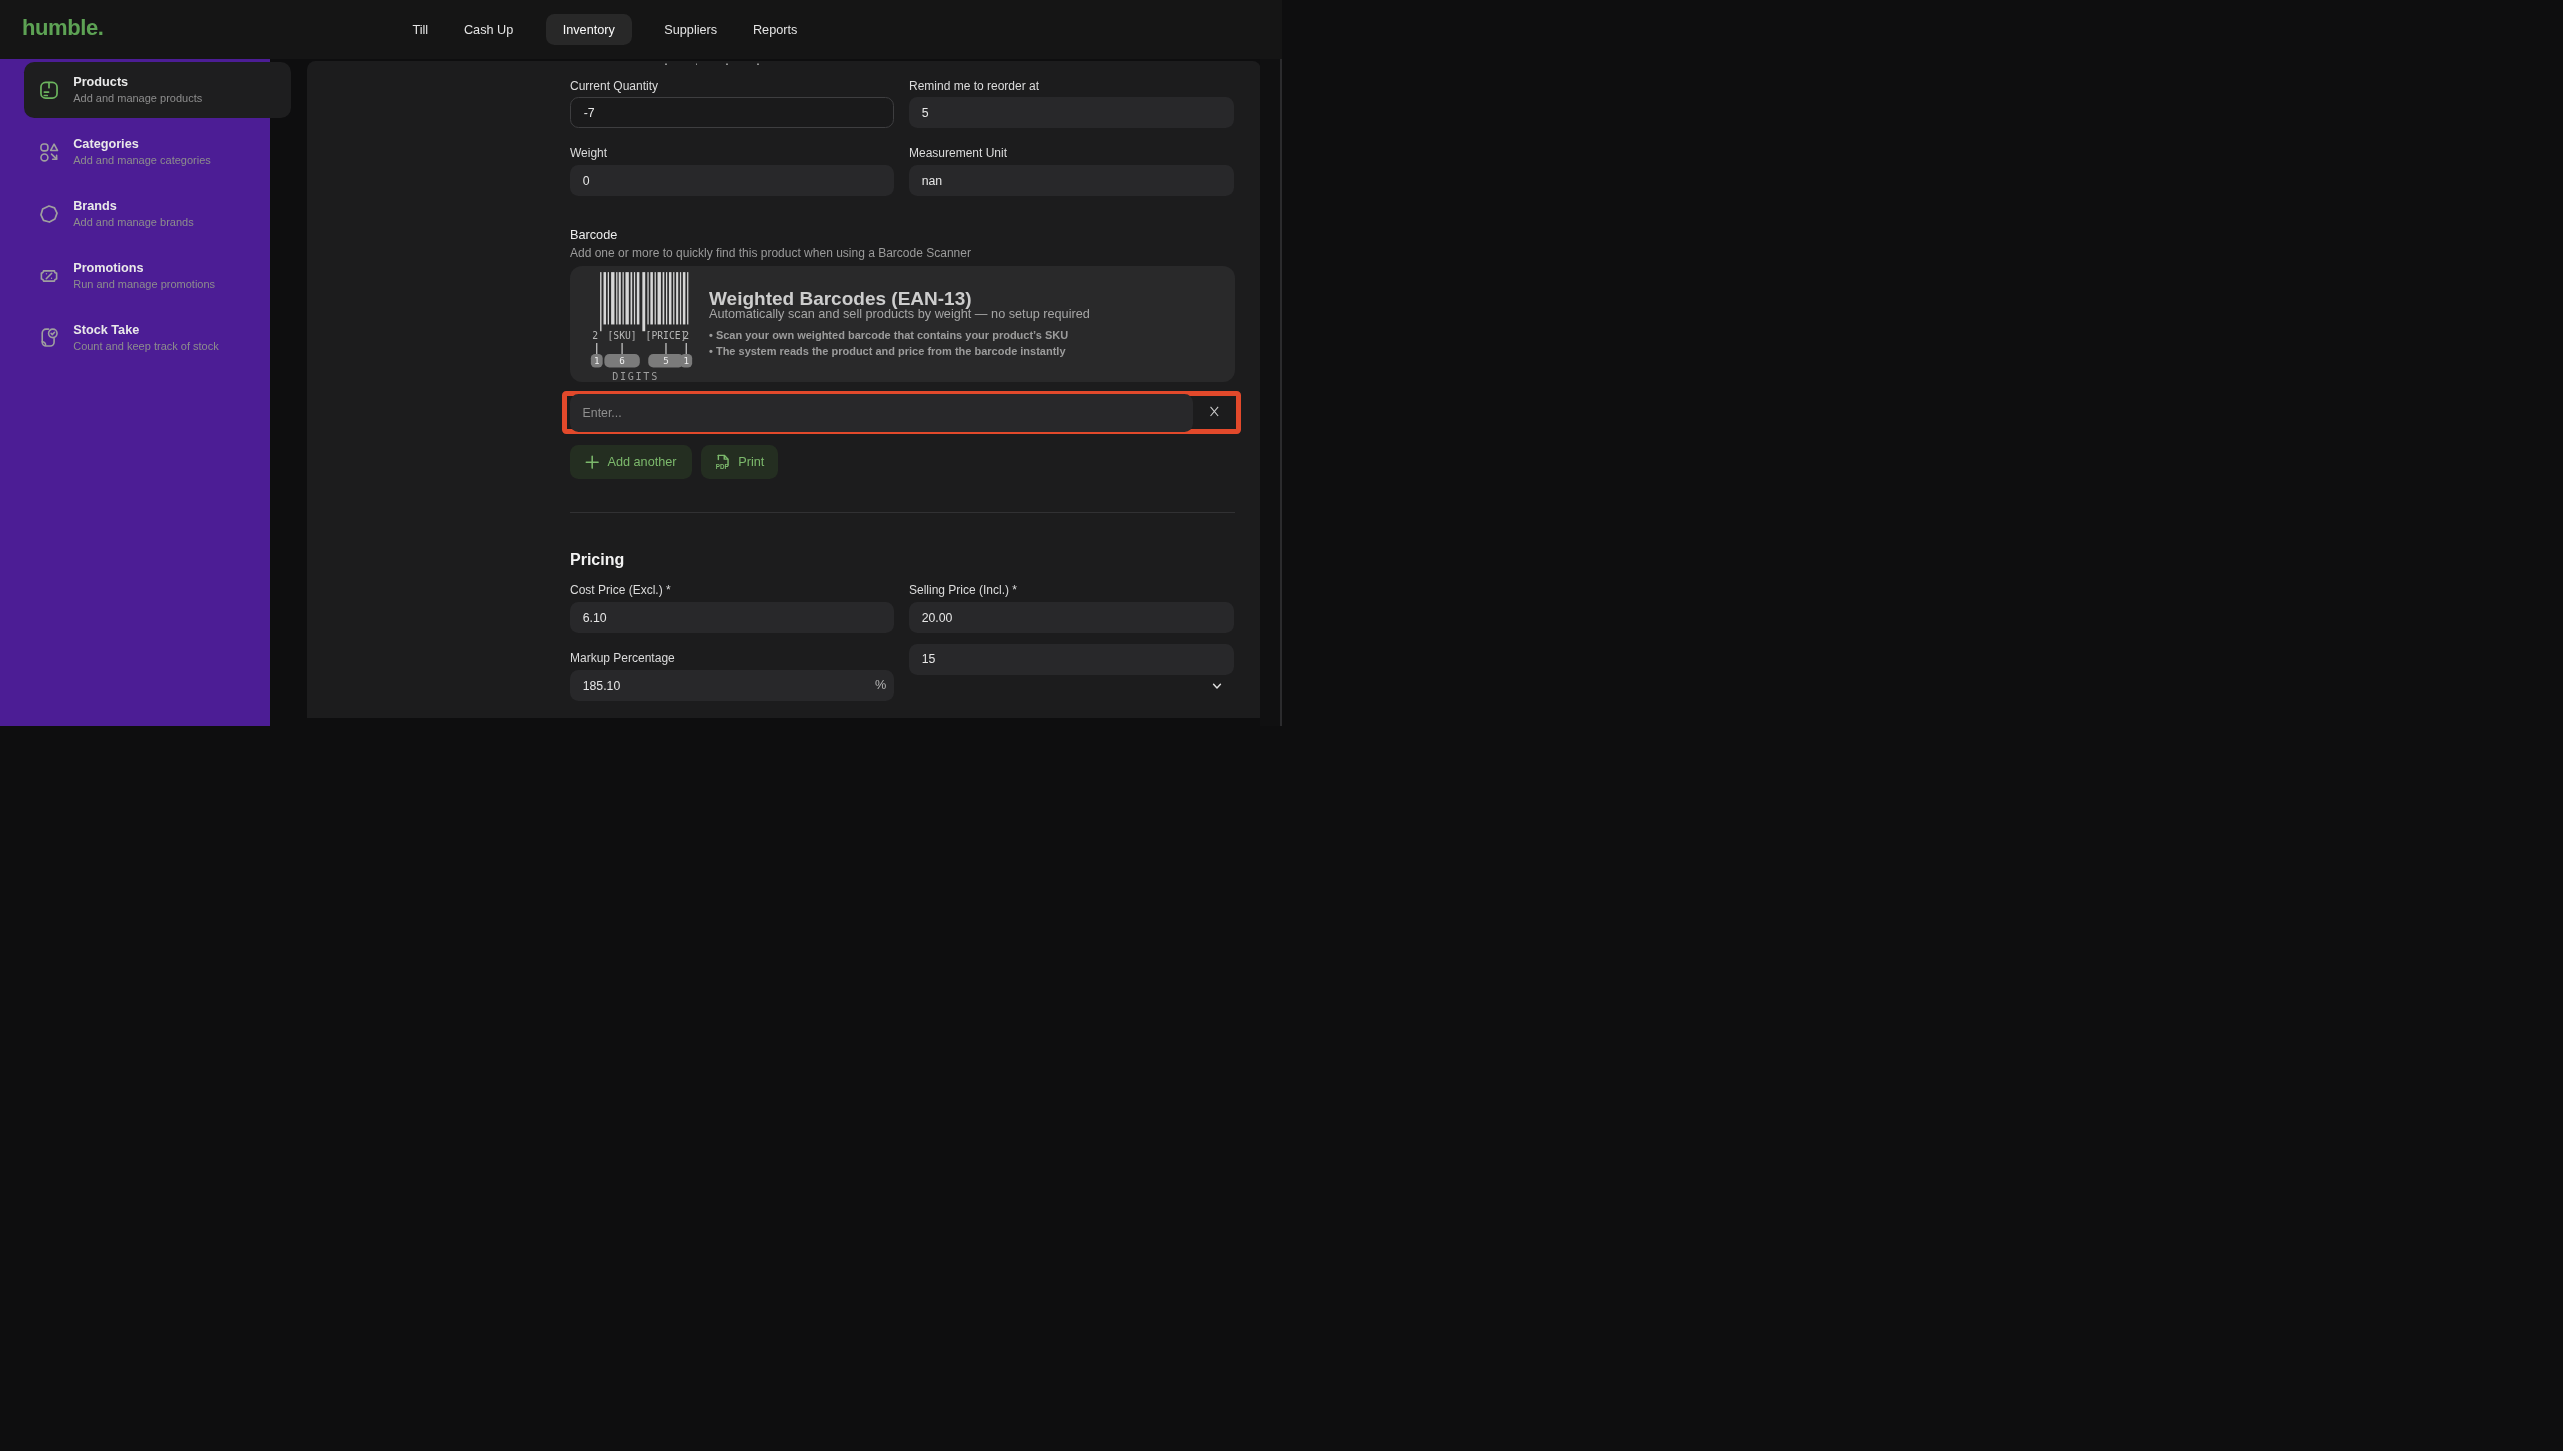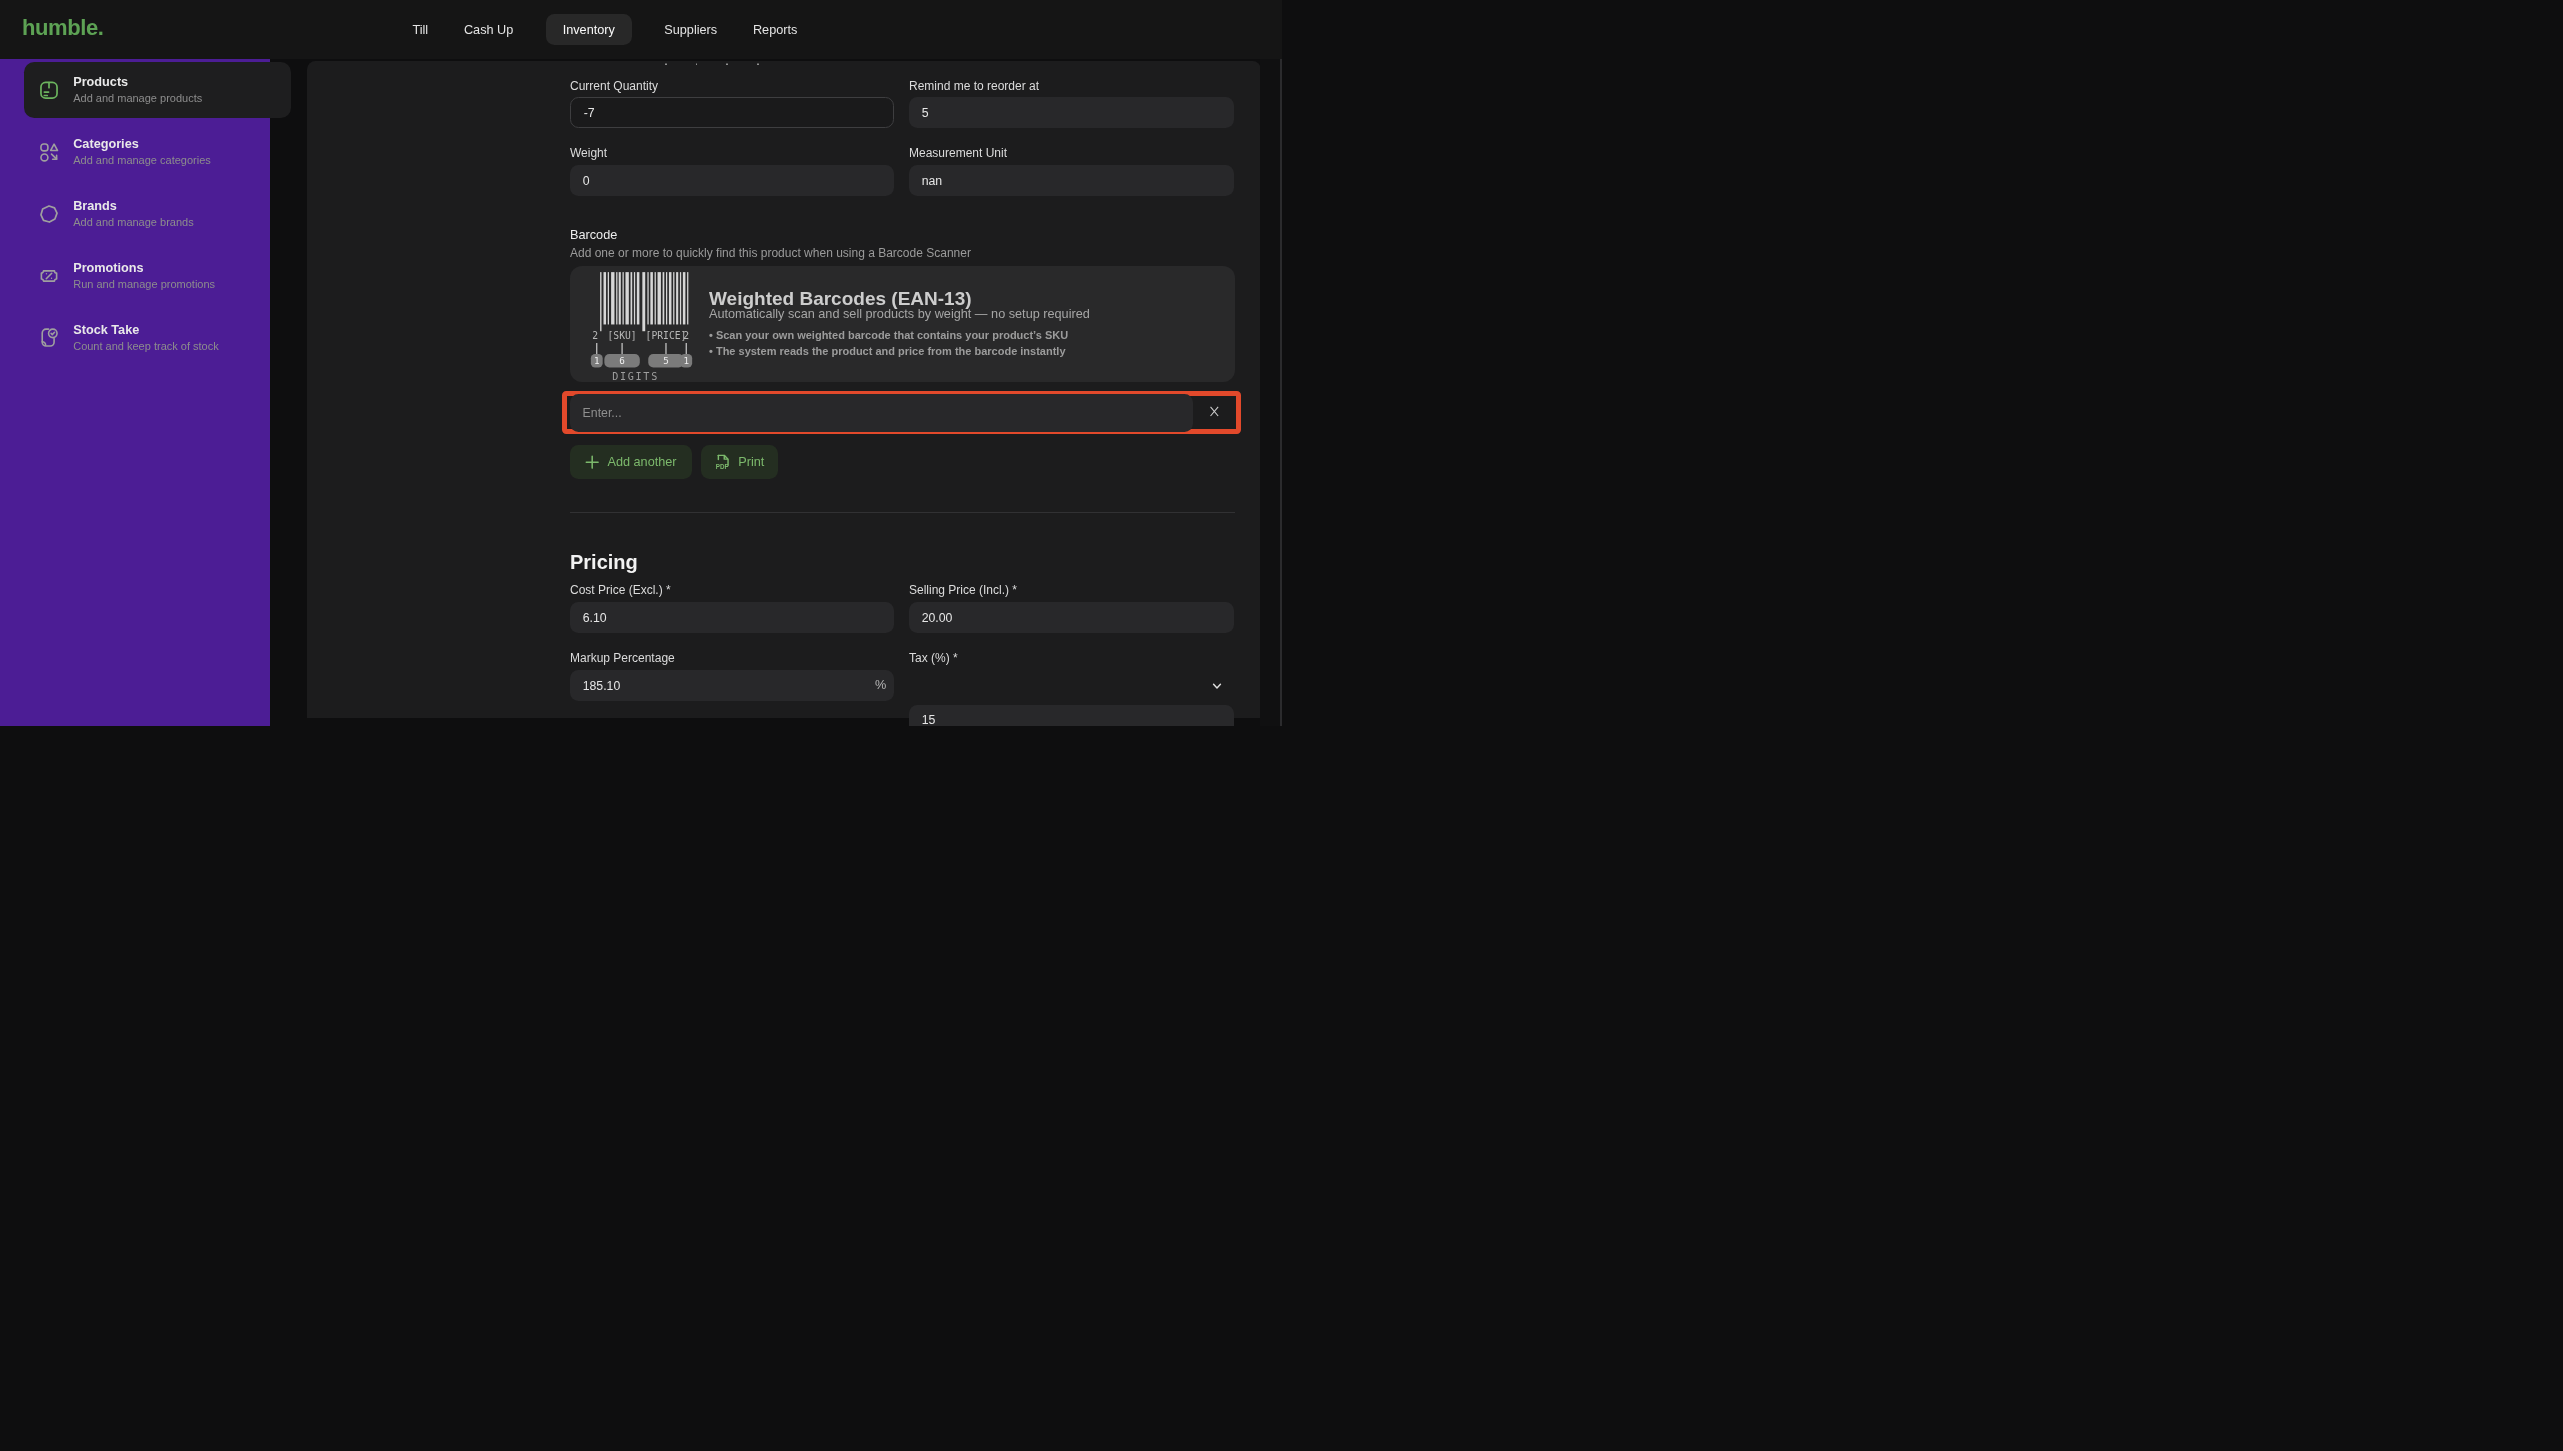--- a/index.html
+++ b/index.html
@@ -74,21 +74,21 @@
   .xbtn { flex:1; text-align:center; color:#cccccc; font-size:14.4px; cursor:pointer; line-height:30.5px; }
 
   .gbtn { position:absolute; top:384px; height:34px; border-radius:8.5px; background:#242e21; color:#7cb96c;
           font-size:12.7px; display:flex; align-items:center; justify-content:center; gap:7.6px; cursor:pointer; }
   .gbtn svg { display:block; }
   .btn-add { left:0; width:122px; }
   .btn-print { left:131px; width:77px; }
 
   .divider { position:absolute; left:0; top:451px; width:665px; height:0.8px; background:#313133; }
 
-  .section-heading { position:absolute; left:0; top:490px; font-size:20px; font-weight:700; color:#f2f2f2; }
+  .section-heading { position:absolute; left:0; top:490px; font-size:16px; font-weight:700; color:#f2f2f2; }
 
   .suffix { position:absolute; font-size:12.7px; color:#b5b5b5; }
   .chev { position:absolute; width:12px; height:12px; color:#e0e0e0; }
 </style>
 </head>
 <body>
 
 <div class="navbar">
   <div class="logo" style="color:#5da254;">humble.</div>
 
@@ -326,21 +326,21 @@
     <div class="field-label col-l" style="top:522px;">Cost Price (Excl.) *</div>
     <input class="tinput col-l" style="top: 541px;" value="6.10">
     <div class="field-label col-r" style="top:522px;">Selling Price (Incl.) *</div>
     <input class="tinput col-r" style="top: 541px;" value="20.00">
 
     <div class="field-label col-l" style="top:590px;">Markup Percentage</div>
     <input class="tinput col-l" style="top: 609px;" value="185.10">
     <div class="suffix" style="left:305px; top:617px;">%</div>
 
     <div class="field-label col-r" style="top:590px;">Tax (%) *</div>
-    <div class="tinput col-r" style="top:644px; line-height:31px; cursor:pointer;">
+    <div class="tinput col-r" style="top:583px; line-height:31px; cursor:pointer;">
       <span>15</span>
     </div>
     <div class="chev" style="left:641px; top:619px;">
       <svg viewBox="0 0 14 14" fill="none">
           <path d="M3 5 L7 9.2 L11 5" stroke="#e0e0e0" stroke-width="1.7" stroke-linecap="round" stroke-linejoin="round"></path>
         </svg>
     </div>
 
   </div>
 </div>

